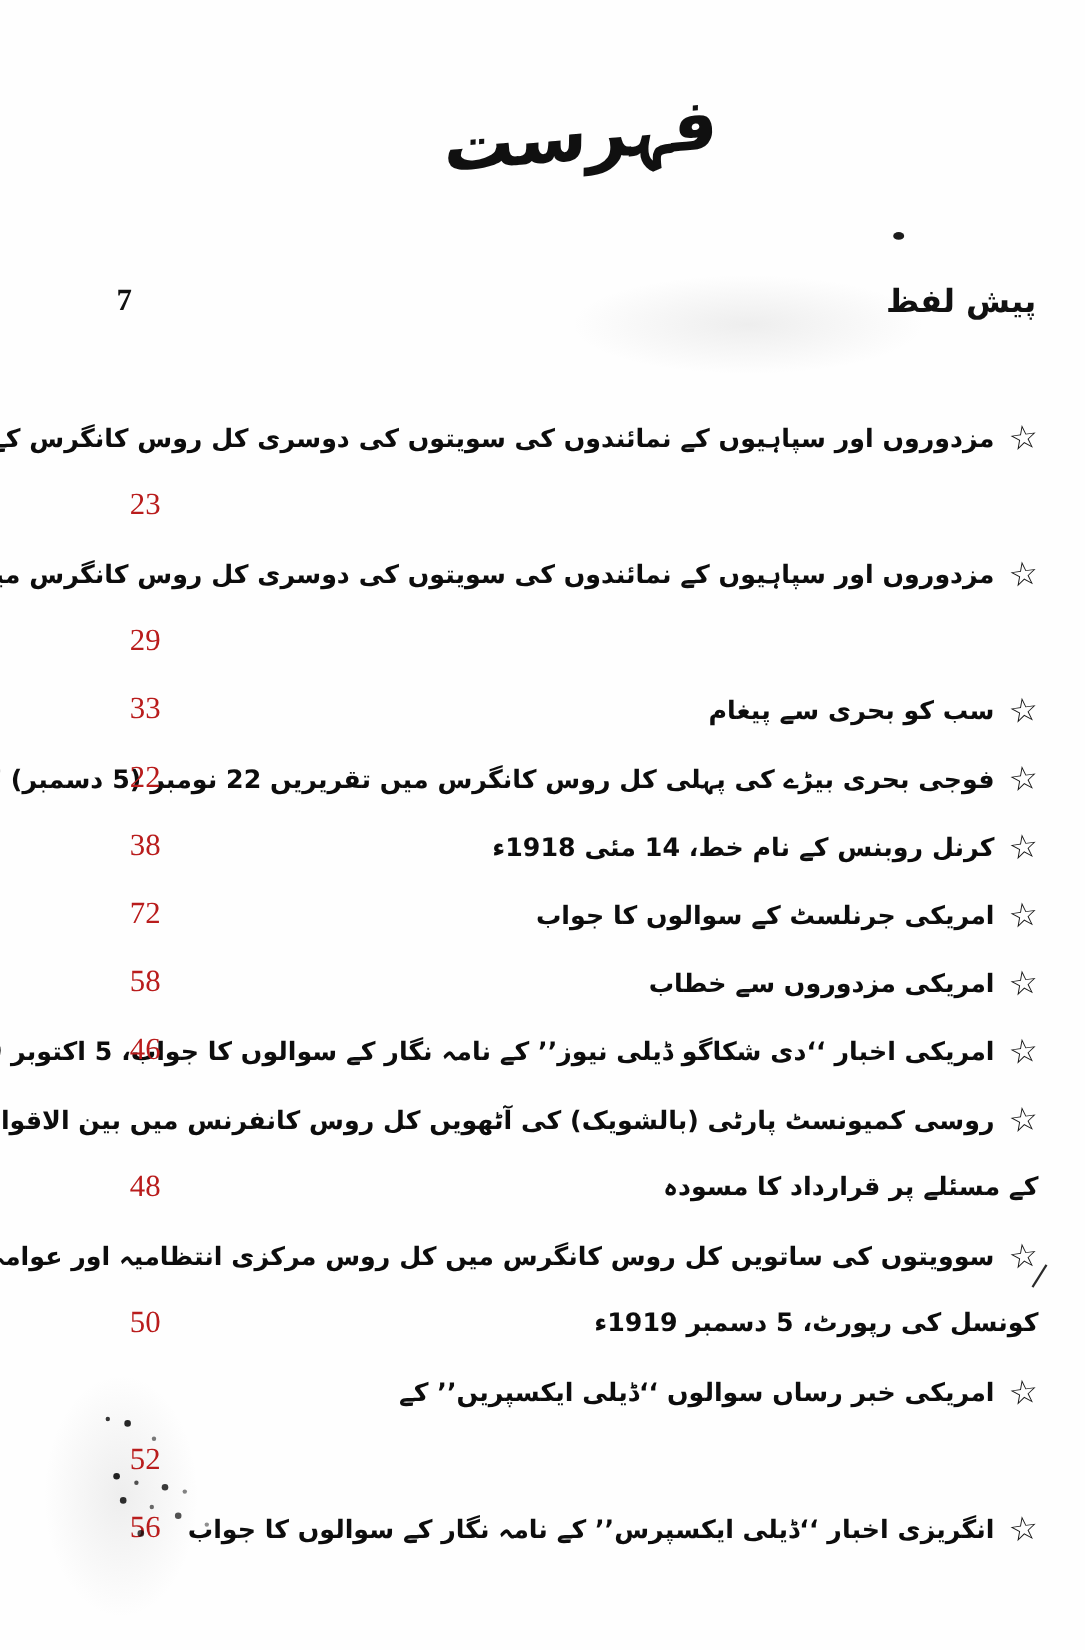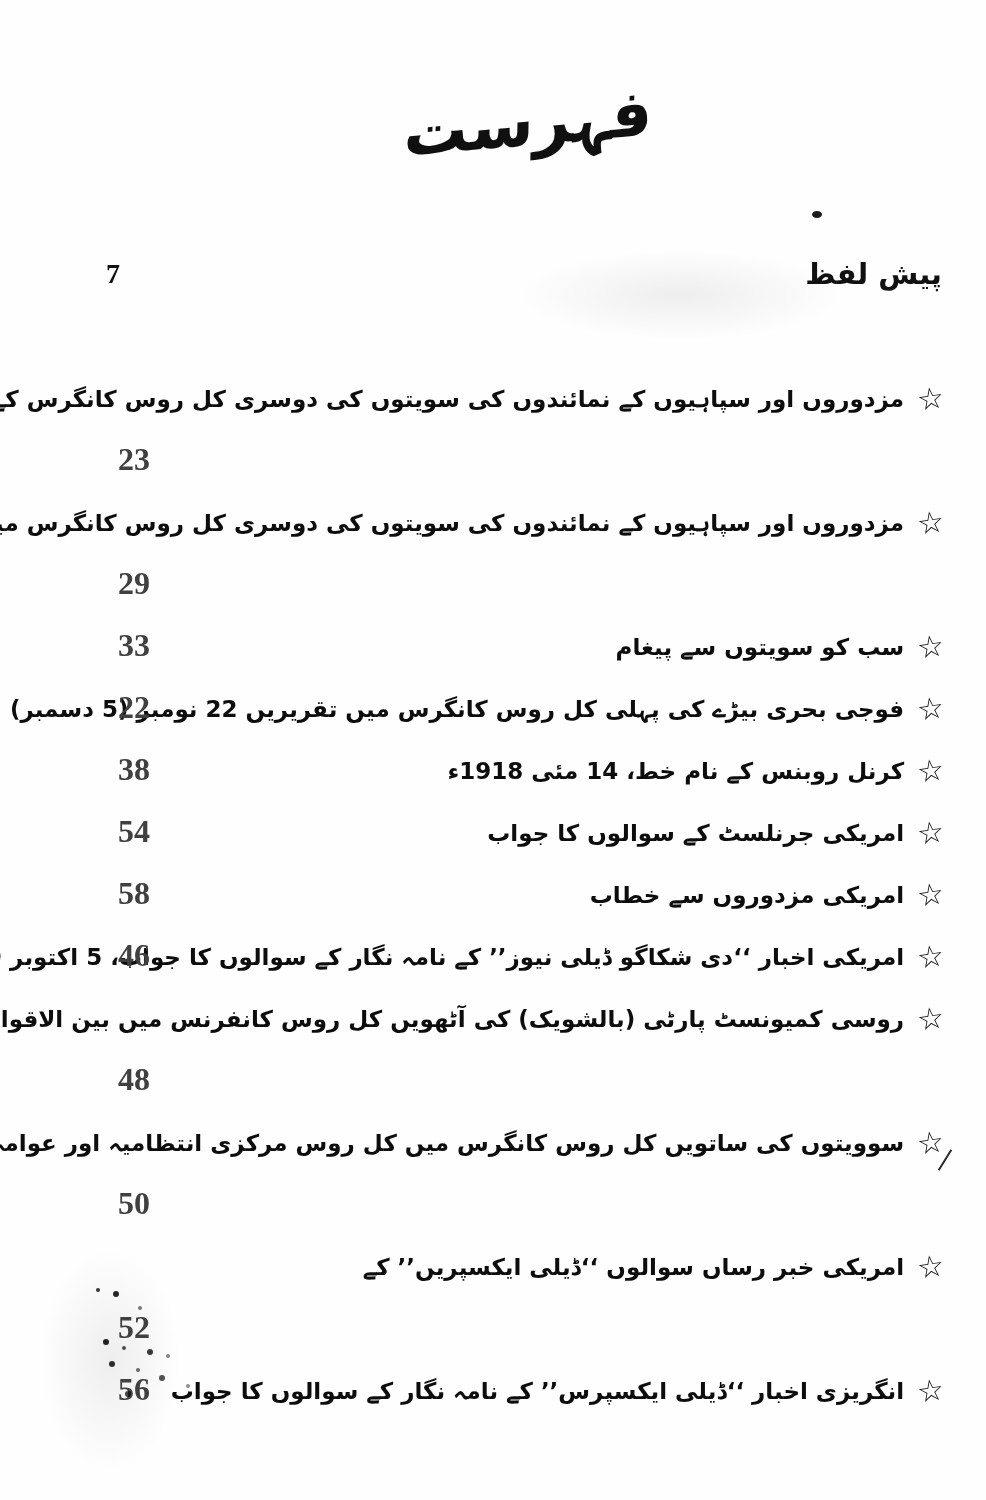--- a/index.html
+++ b/index.html
@@ -56,21 +56,21 @@
     font-size:30px;
     margin-left:13px;
     transform:rotate(-8deg) translateY(2px);
     color:#121212;
     font-weight:normal;
   }
   .line .txt{color:#0d0d0d;}
   .line .num{
     position:absolute;left:118px;top:0;direction:ltr;
     font-family:"Liberation Serif", serif;
-    font-weight:bold;font-size:32px;color:#404040;
+    font-weight:normal;font-size:28px;color:#b91c1c;
     line-height:62px;
   }
 
   
   .speckles{
     position:absolute;left:96px;top:1288px;width:4px;height:4px;border-radius:50%;
     background:rgba(20,20,20,.85);
     box-shadow:
       18px 4px 0 1px rgba(15,15,15,.9),
       42px 18px 0 0 rgba(15,15,15,.55),
@@ -111,30 +111,30 @@
   <div class="preface-row">
     <span>پیش لفظ</span>
     <span class="num">7</span>
   </div>
 
   <div class="list">
       <div class="line" dir="rtl"><span class="star">☆</span><span class="txt">مزدوروں اور سپاہیوں کے نمائندوں کی سویتوں کی دوسری کل روس کانگرس کے سامنے امن</span></div>
       <div class="line" dir="rtl"><span class="num">23</span></div>
       <div class="line" dir="rtl"><span class="star">☆</span><span class="txt">مزدوروں اور سپاہیوں کے نمائندوں کی سویتوں کی دوسری کل روس کانگرس میں امن کی</span></div>
       <div class="line" dir="rtl"><span class="num">29</span></div>
-      <div class="line" dir="rtl"><span class="star">☆</span><span class="txt">سب کو سویتوں سے پیغام</span><span class="num">33</span></div>
+      <div class="line" dir="rtl"><span class="star">☆</span><span class="txt">سب کو بحری سے پیغام</span><span class="num">33</span></div>
       <div class="line" dir="rtl"><span class="star">☆</span><span class="txt">فوجی بحری بیڑے کی پہلی کل روس کانگرس میں تقریریں 22 نومبر (5 دسمبر) 1917ء</span><span class="num">22</span></div>
       <div class="line" dir="rtl"><span class="star">☆</span><span class="txt">کرنل روبنس کے نام خط، 14 مئی 1918ء</span><span class="num">38</span></div>
-      <div class="line" dir="rtl"><span class="star">☆</span><span class="txt">امریکی جرنلسٹ کے سوالوں کا جواب</span><span class="num">54</span></div>
+      <div class="line" dir="rtl"><span class="star">☆</span><span class="txt">امریکی جرنلسٹ کے سوالوں کا جواب</span><span class="num">72</span></div>
       <div class="line" dir="rtl"><span class="star">☆</span><span class="txt">امریکی مزدوروں سے خطاب</span><span class="num">58</span></div>
       <div class="line" dir="rtl"><span class="star">☆</span><span class="txt">امریکی اخبار ‘‘دی شکاگو ڈیلی نیوز’’ کے نامہ نگار کے سوالوں کا جواب، 5 اکتوبر 1919ء</span><span class="num">46</span></div>
       <div class="line" dir="rtl"><span class="star">☆</span><span class="txt">روسی کمیونسٹ پارٹی (بالشویک) کی آٹھویں کل روس کانفرنس میں بین الاقوامی سیاست</span></div>
-      <div class="line" dir="rtl"><span class="num">48</span></div>
+      <div class="line" dir="rtl"><span class="txt">کے مسئلے پر قرارداد کا مسودہ</span><span class="num">48</span></div>
       <div class="line" dir="rtl"><span class="star">☆</span><span class="txt">سوویتوں کی ساتویں کل روس کانگرس میں کل روس مرکزی انتظامیہ اور عوامی کمیساروں کی</span></div>
-      <div class="line" dir="rtl"><span class="num">50</span></div>
+      <div class="line" dir="rtl"><span class="txt">کونسل کی رپورٹ، 5 دسمبر 1919ء</span><span class="num">50</span></div>
       <div class="line" dir="rtl"><span class="star">☆</span><span class="txt">امریکی خبر رساں سوالوں ‘‘ڈیلی ایکسپریں’’ کے</span></div>
       <div class="line" dir="rtl"><span class="num">52</span></div>
       <div class="line" dir="rtl"><span class="star">☆</span><span class="txt">انگریزی اخبار ‘‘ڈیلی ایکسپرس’’ کے نامہ نگار کے سوالوں کا جواب</span><span class="num">56</span></div>
     </div>
 
   <div class="speckles"></div>
   <div class="scratch"></div>
 
 </div>
 

